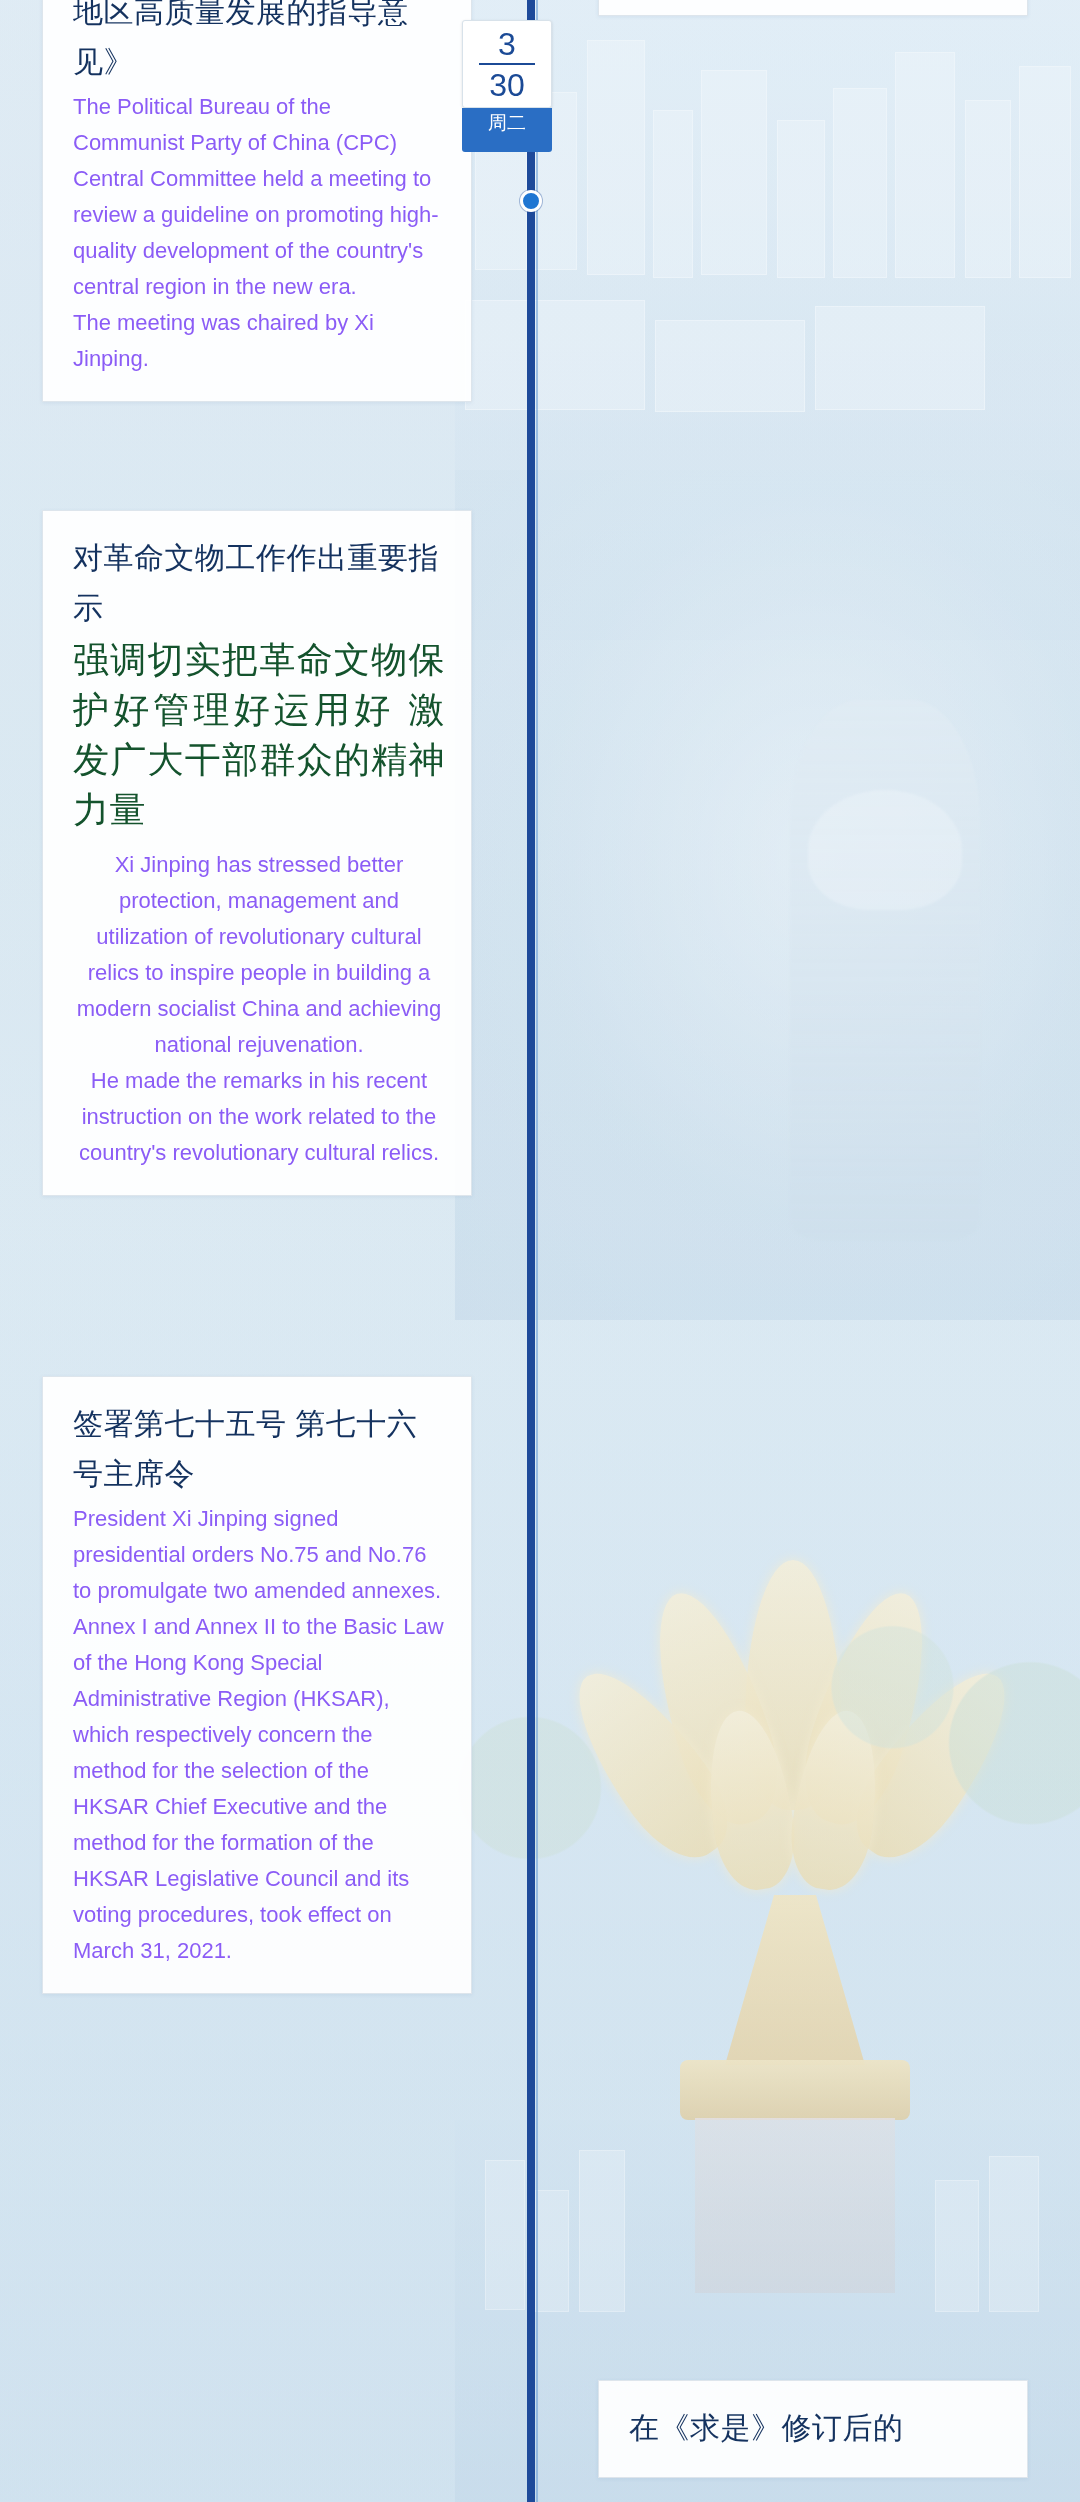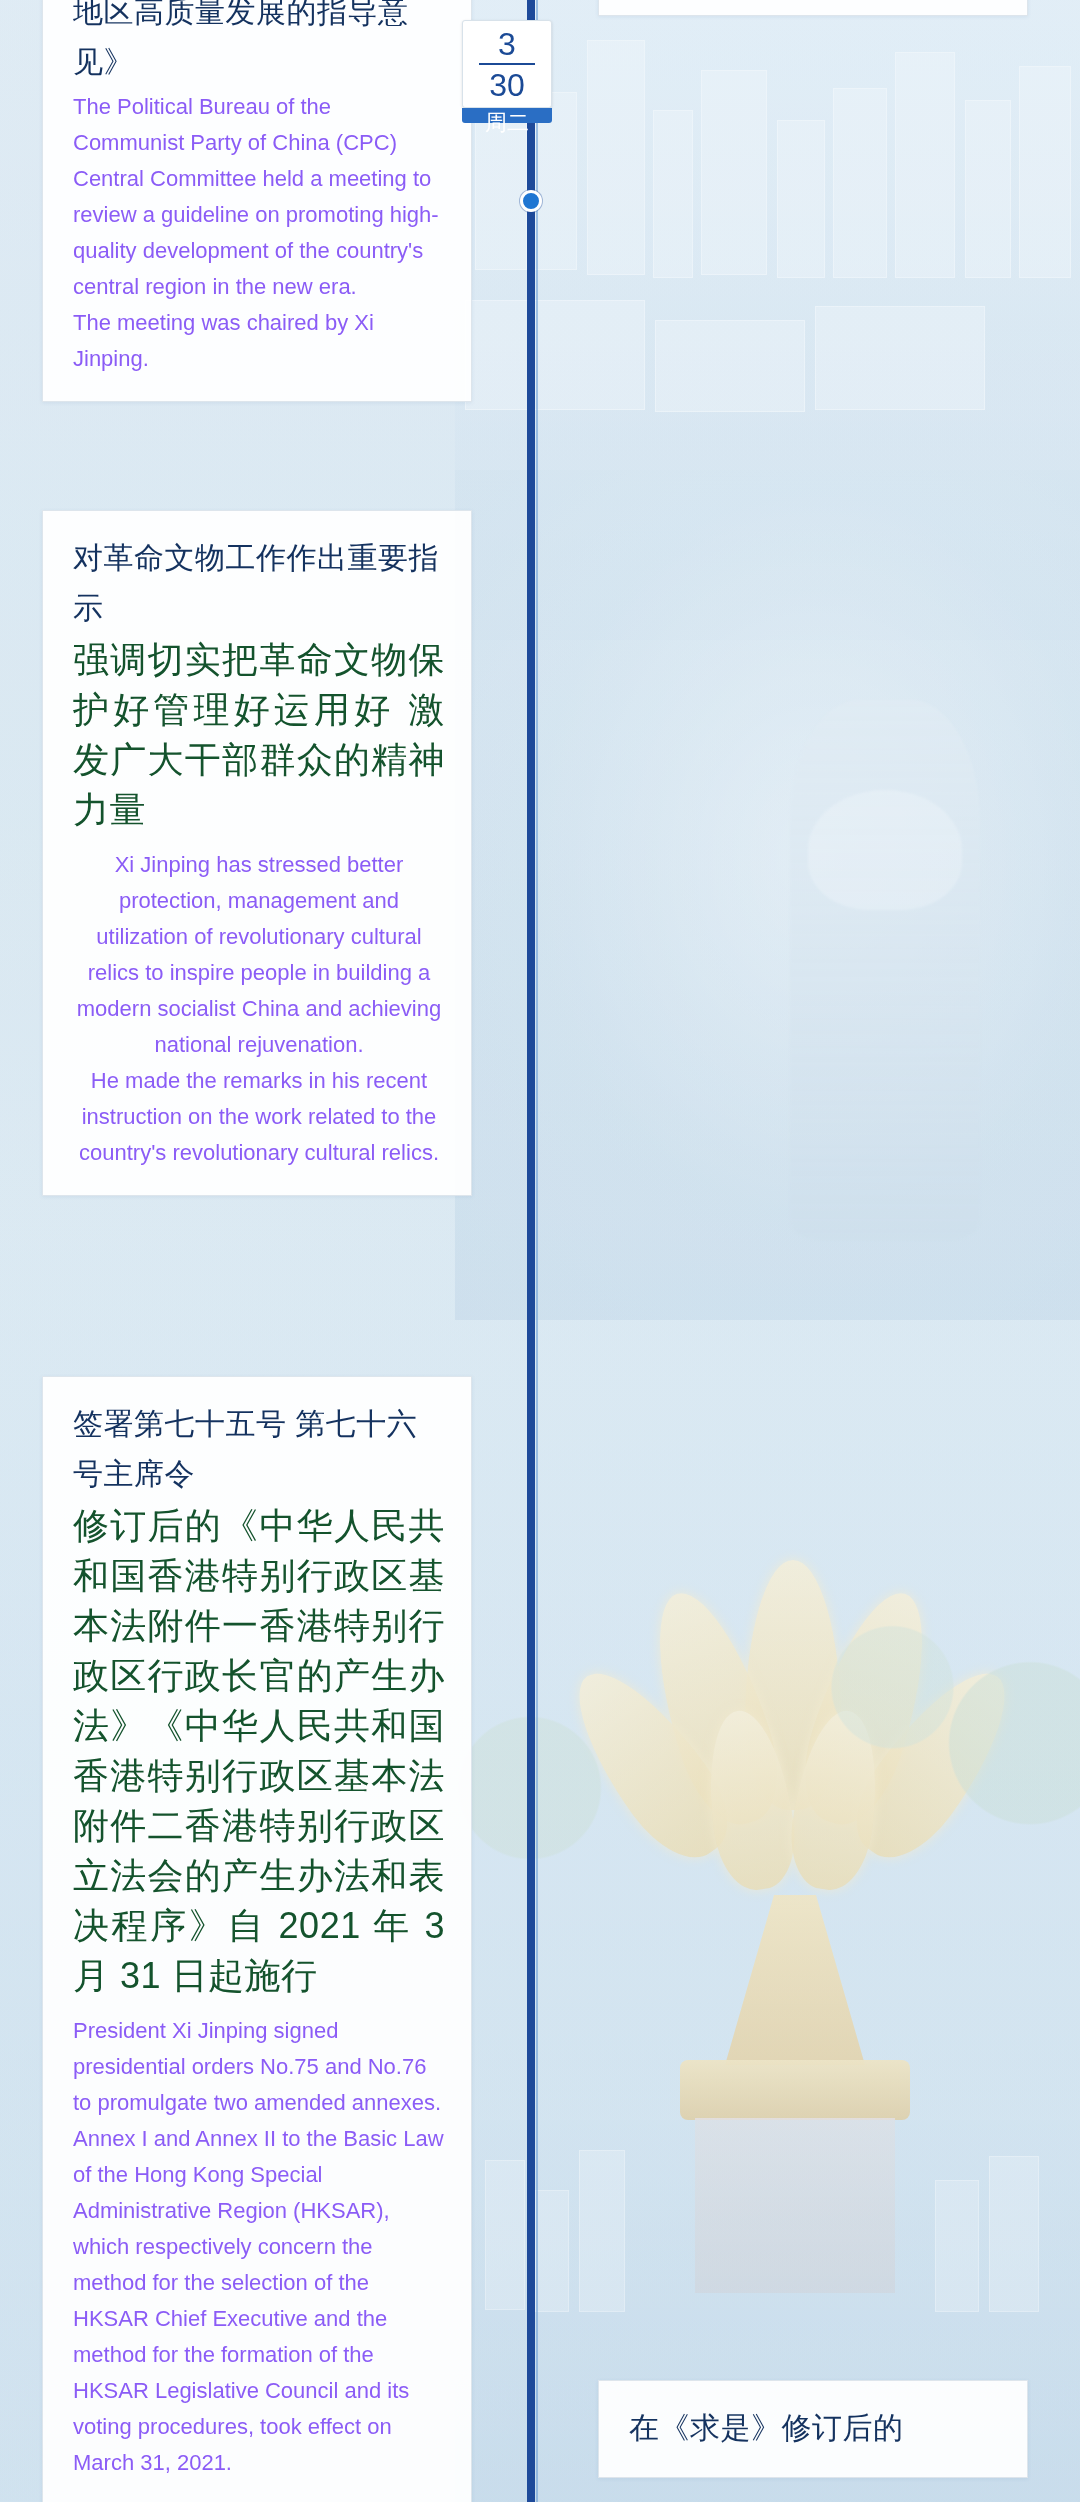--- a/index.html
+++ b/index.html
@@ -144,23 +144,23 @@
     margin: 2px auto;
   }
   #date-chip .dden {
     font-size: 32px;
     color: #1b4a96;
     line-height: 36px;
   }
   #date-chip .dow {
     background: #2a6ec4;
     color: #ffffff;
-    font-size: 22px;
+    font-size: 19px;
     line-height: 30px;
-    height: 15px;
+    height: 44px;
     border-radius: 0 0 3px 3px;
   }
   #date-dot {
     position: absolute;
     left: 520px; top: 190px;
     width: 22px; height: 22px;
     border-radius: 50%;
     background: #1f76d2;
     border: 3px solid #ffffff;
     box-shadow: 0 0 0 1px rgba(30,74,154,0.35);
@@ -282,21 +282,20 @@
 
 <div class="card left" id="card-2">
   <p class="zh-title">对革命文物工作作出重要指示</p>
   <p class="zh-sub justify">强调切实把革命文物保护好管理好运用好 激发广大干部群众的精神力量</p>
   <p class="en" style="white-space: pre-line; text-align: center;">Xi Jinping has stressed better protection, management and utilization of revolutionary cultural relics to inspire people in building a modern socialist China and achieving national rejuvenation.
 He made the remarks in his recent instruction on the work related to the country's revolutionary cultural relics.</p>
 </div>
 
 <div class="card left" id="card-3">
   <p class="zh-title">签署第七十五号 第七十六号主席令</p>
-  <p class="zh-sub justify">修订后的《中华人民共和国香港特别行政区基本法附件一香港特别行政区行政长官的产生办法》《中华人民共和国香港特别行政区基本法附件二香港特别行政区立法会的产生办法和表决程序》自 2021 年 3 月 31 日起施行</p>
   <p class="en" style="white-space: pre-line;">President Xi Jinping signed presidential orders No.75 and No.76 to promulgate two amended annexes.
 Annex I and Annex II to the Basic Law of the Hong Kong Special Administrative Region (HKSAR), which respectively concern the method for the selection of the HKSAR Chief Executive and the method for the formation of the HKSAR Legislative Council and its voting procedures, took effect on March 31, 2021.</p>
 </div>
 
 <div class="card right" id="card-top-right" style="height:96px;"></div>
 
 <div class="card right" id="card-bottom-right">
   <p class="zh-title">在《求是》修订后的</p>
 </div>
 

